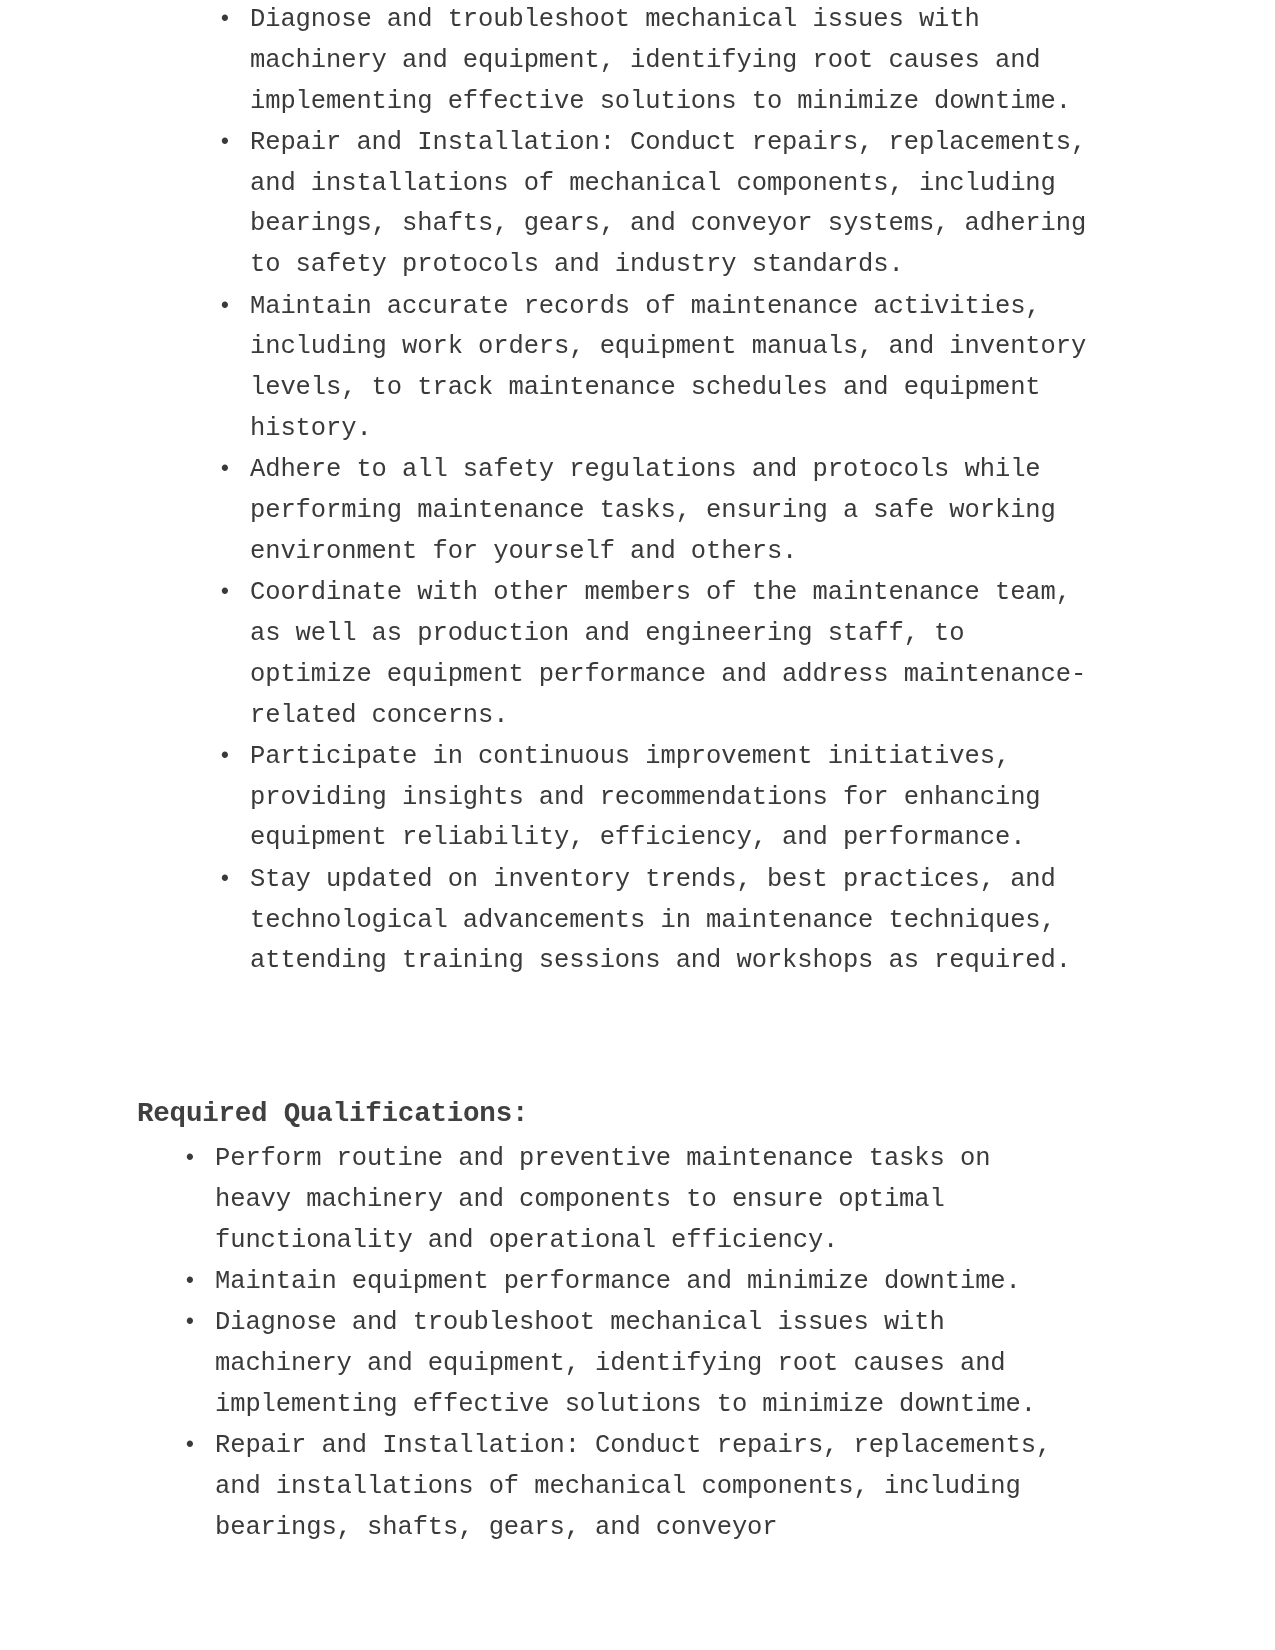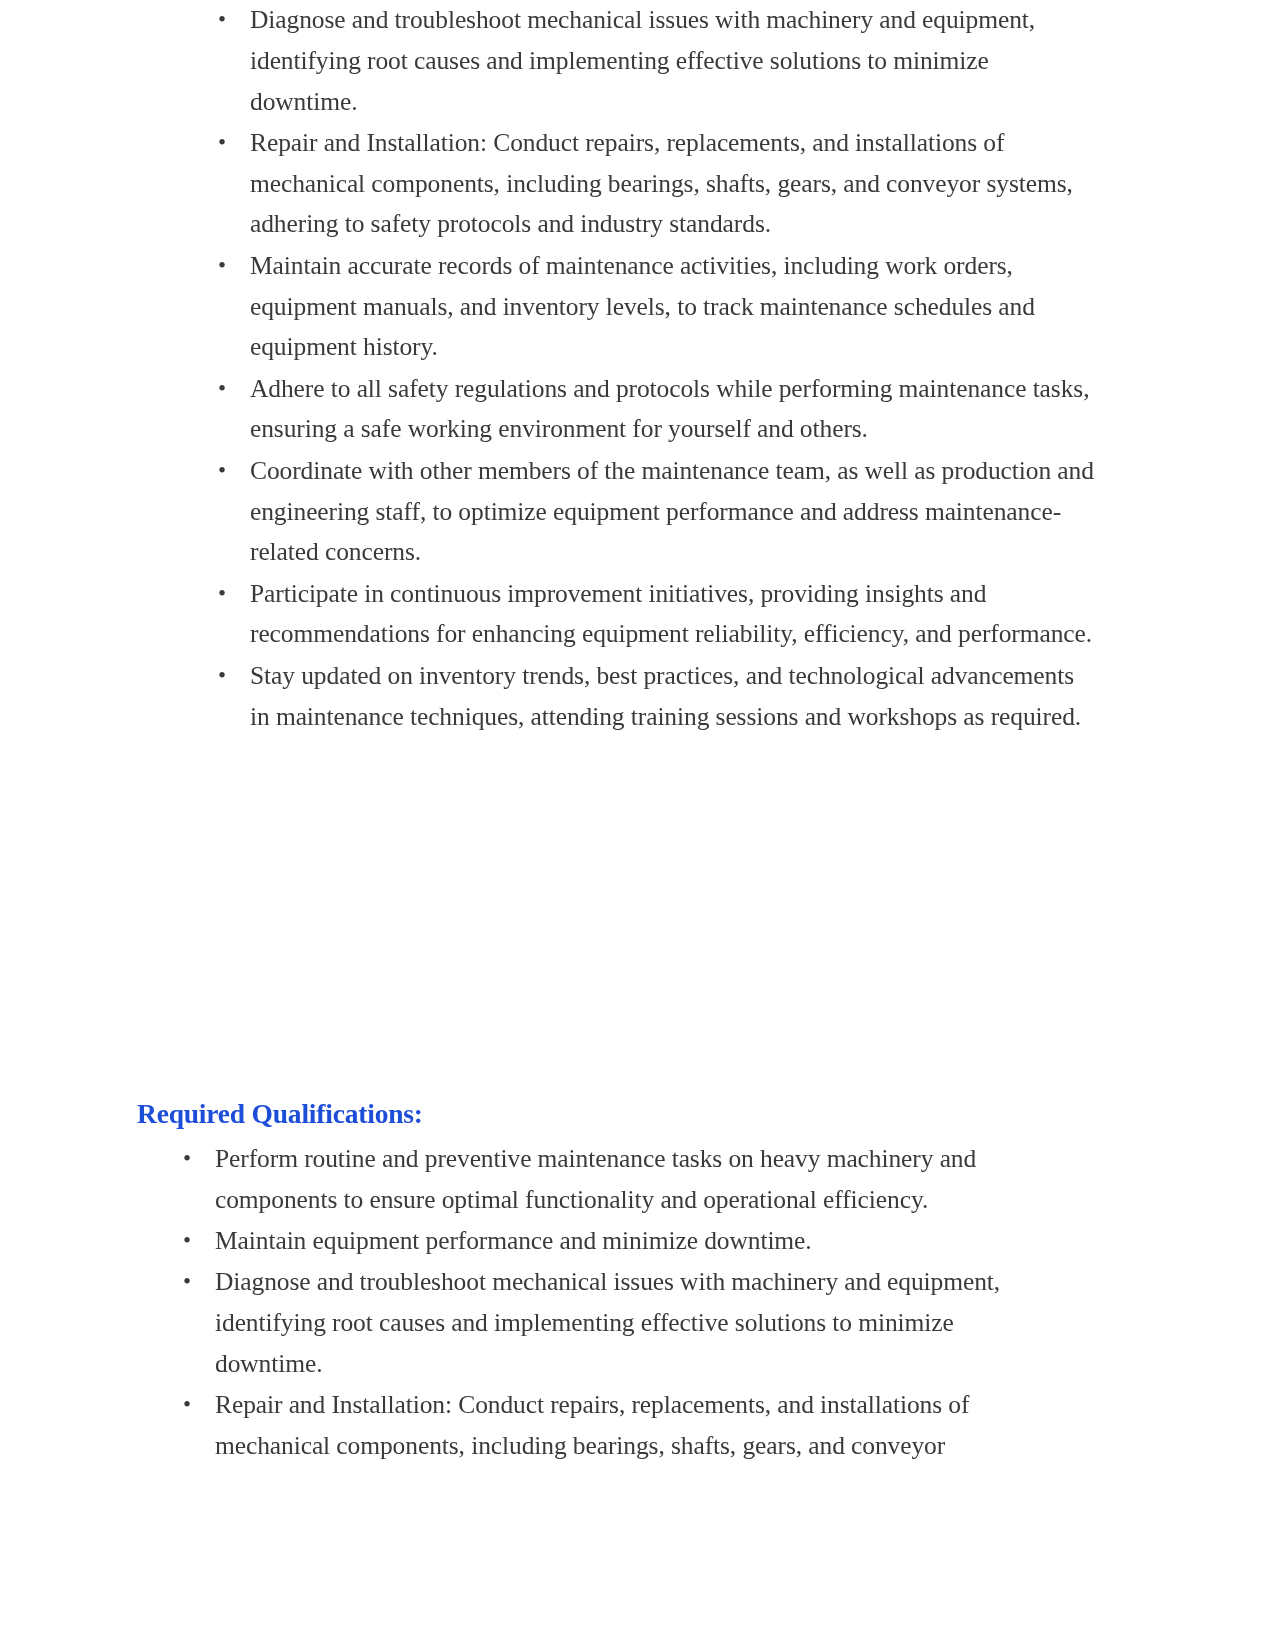--- a/index.html
+++ b/index.html
@@ -6,21 +6,21 @@
     margin: 0;
     padding: 0;
     background: #ffffff;
   }
   .page {
     position: relative;
     width: 1275px;
     height: 1650px;
     background: #ffffff;
     overflow: hidden;
-    font-family: Liberation Serif, serif;
+    font-family: Liberation Mono, monospace;
     color: #3a3a3c;
   }
 
   
   .section-one {
     position: absolute;
     left: 0;
     top: 0;
     width: 1275px;
   }
@@ -64,21 +64,21 @@
     font-size: 23px;
     line-height: 40.8px;
     color: #3a3a3c;
   }
 
   .qual-heading {
     margin: 0 0 6px 137px;
     font-size: 27.5px;
     line-height: 38px;
     font-weight: bold;
-    color: #1d4ed8;
+    color: #404040;
     letter-spacing: -0.2px;
   }
 </style>
 </head>
 <body>
 
 <div class="page">
 
   <div class="section-one">
     <ul class="bullets">

